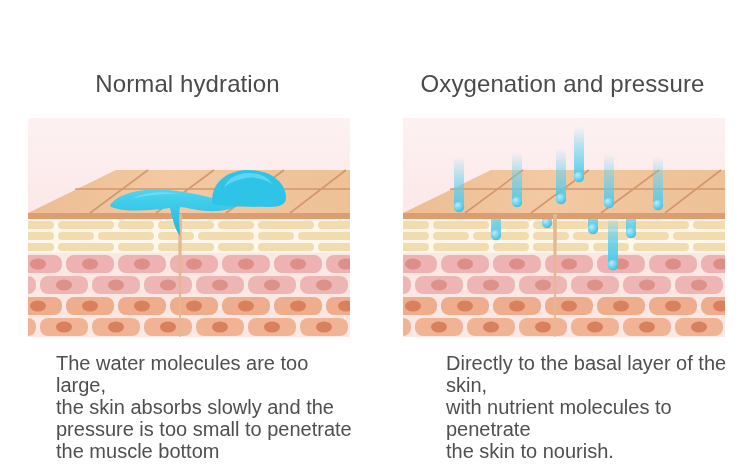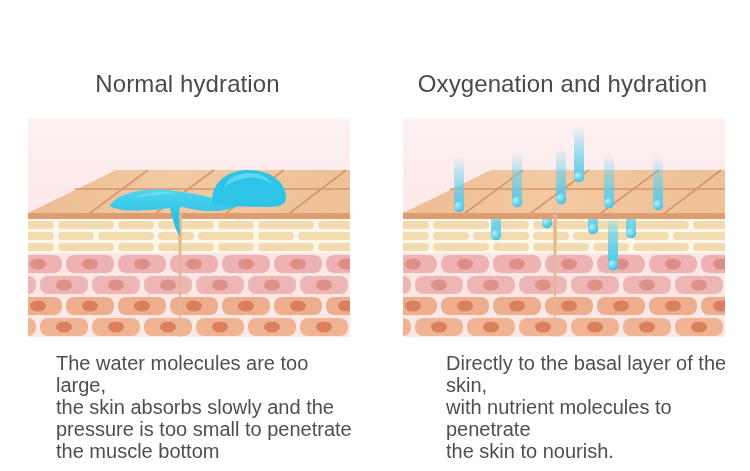--- a/index.html
+++ b/index.html
@@ -226,21 +226,21 @@
   </div>
 
   <div class="caption">The water molecules are too large,
 the skin absorbs slowly and the
 pressure is too small to penetrate
 the muscle bottom</div>
 </div>
 
 <div class="panel panel-right">
 
-  <div class="panel-title">Oxygenation and hydration</div>
+  <div class="panel-title">Oxygenation and pressure</div>
 
   <div class="figure">
     <svg width="322" height="219" viewBox="0 0 322 219">
       <defs>
         <linearGradient id="skyR" x1="0" y1="0" x2="0" y2="1">
           <stop offset="0%" stop-color="#fdf1f1"></stop>
           <stop offset="100%" stop-color="#fadcdf"></stop>
         </linearGradient>
         <linearGradient id="slabTopR" x1="0" y1="0" x2="1" y2="0">
           <stop offset="0%" stop-color="#edbd93"></stop>

